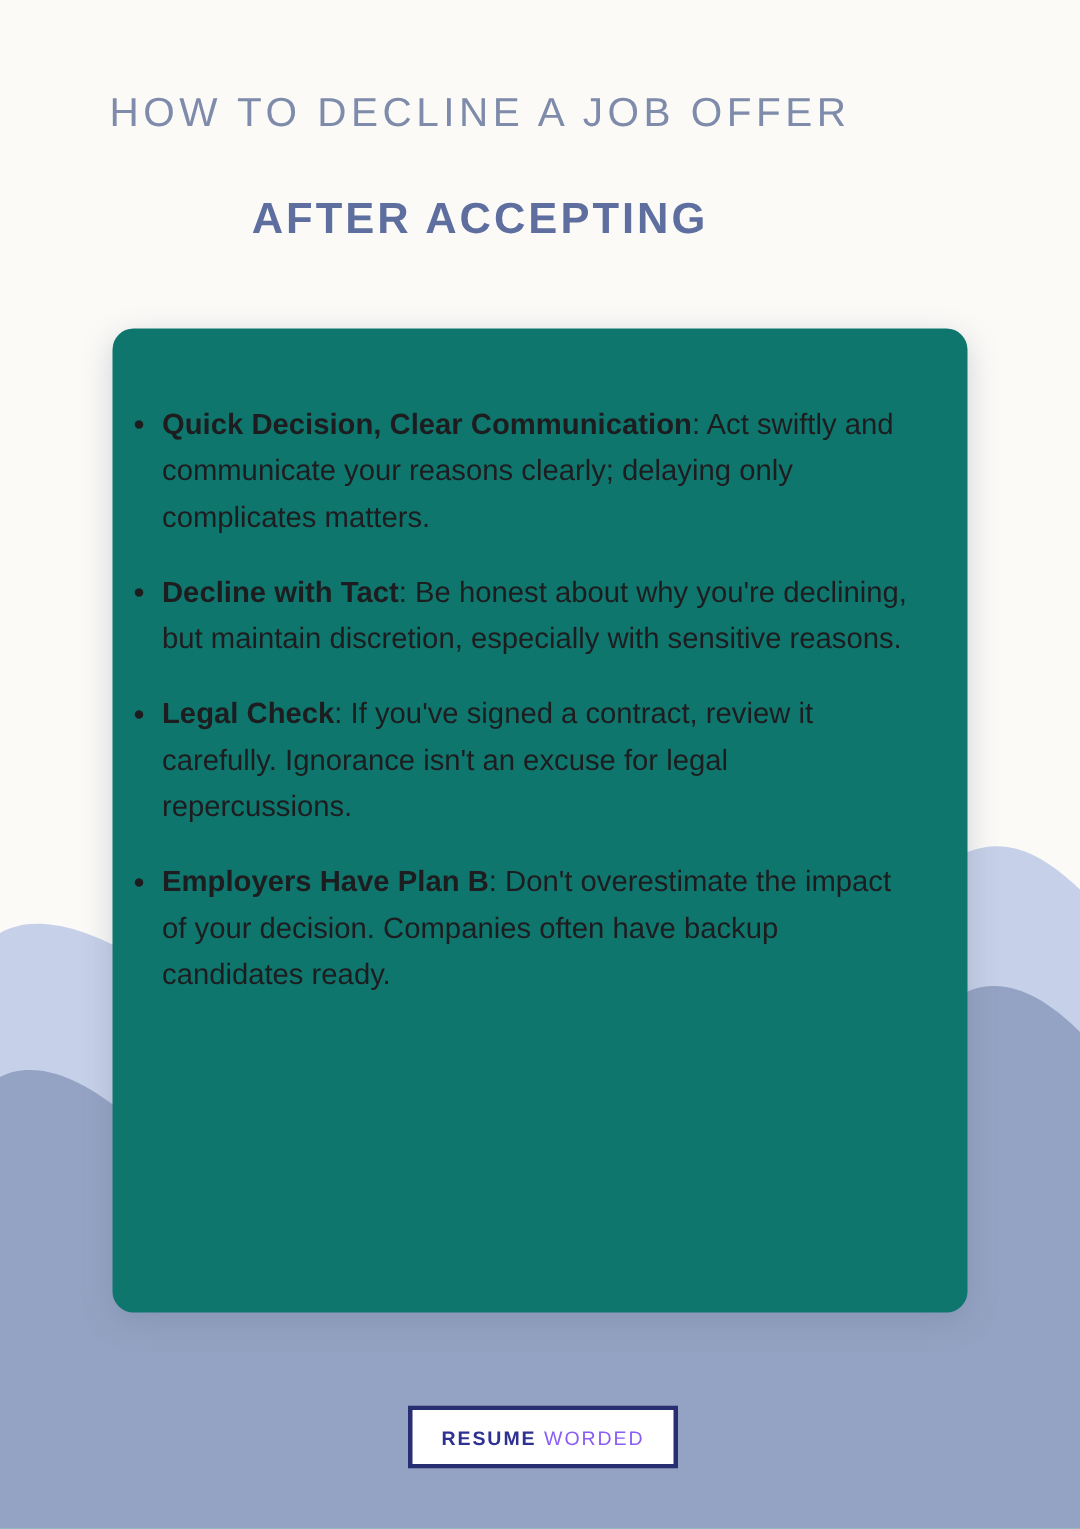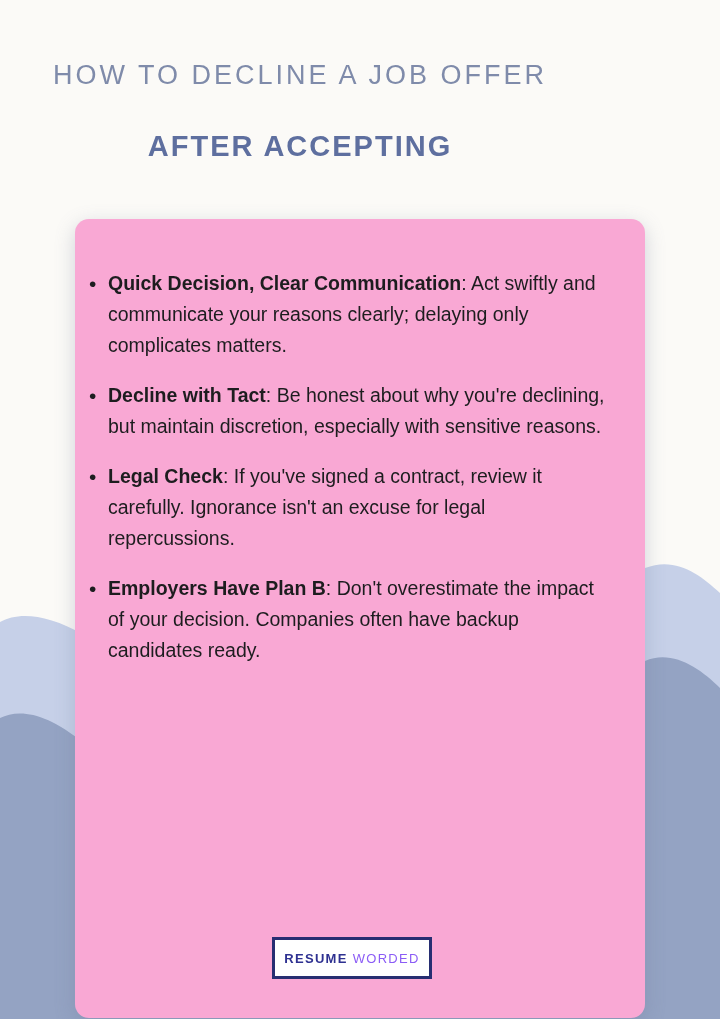--- a/index.html
+++ b/index.html
@@ -24,20 +24,21 @@
     height: 470px;
     display: block;
   }
   
   .title-block {
     position: absolute;
     top: 58px;
     left: 0;
     width: 600px;
     text-align: center;
+    padding-left: 20px;
   }
   .title-main {
     margin: 0;
     font-size: 27px;
     line-height: 34px;
     font-weight: 400;
     letter-spacing: 3px;
     color: #7f8baa;
   }
   .title-sub {
@@ -47,22 +48,22 @@
     font-weight: 700;
     letter-spacing: 2px;
     color: #5e6f9f;
   }
   
   .card {
     position: absolute;
     left: 75px;
     top: 219px;
     width: 570px;
-    height: 799px;
-    background: #f9a8d4;
+    height: 656px;
+    background: #0f766e;
     border-radius: 14px;
     box-shadow: 0 6px 20px rgba(110, 120, 150, 0.30);
   }
   .tips-list {
     margin: 0;
     padding: 49px 30px 0 0;
     list-style: none;
   }
   .tips-list li {
     position: relative;
@@ -80,21 +81,21 @@
     font-size: 21px;
   }
   .tip-head { font-weight: 700; }
   .tip-sep  { font-weight: 400; }
   .tip-body { font-weight: 400; }
   
   .brand-badge {
     position: absolute;
     left: 272px;
     top: 937px;
-    width: 160px;
+    width: 180px;
     height: 42px;
     box-sizing: border-box;
     background: #ffffff;
     border: 3px solid #272e72;
     display: flex;
     align-items: center;
     justify-content: center;
     gap: 5px;
     cursor: pointer;
   }

